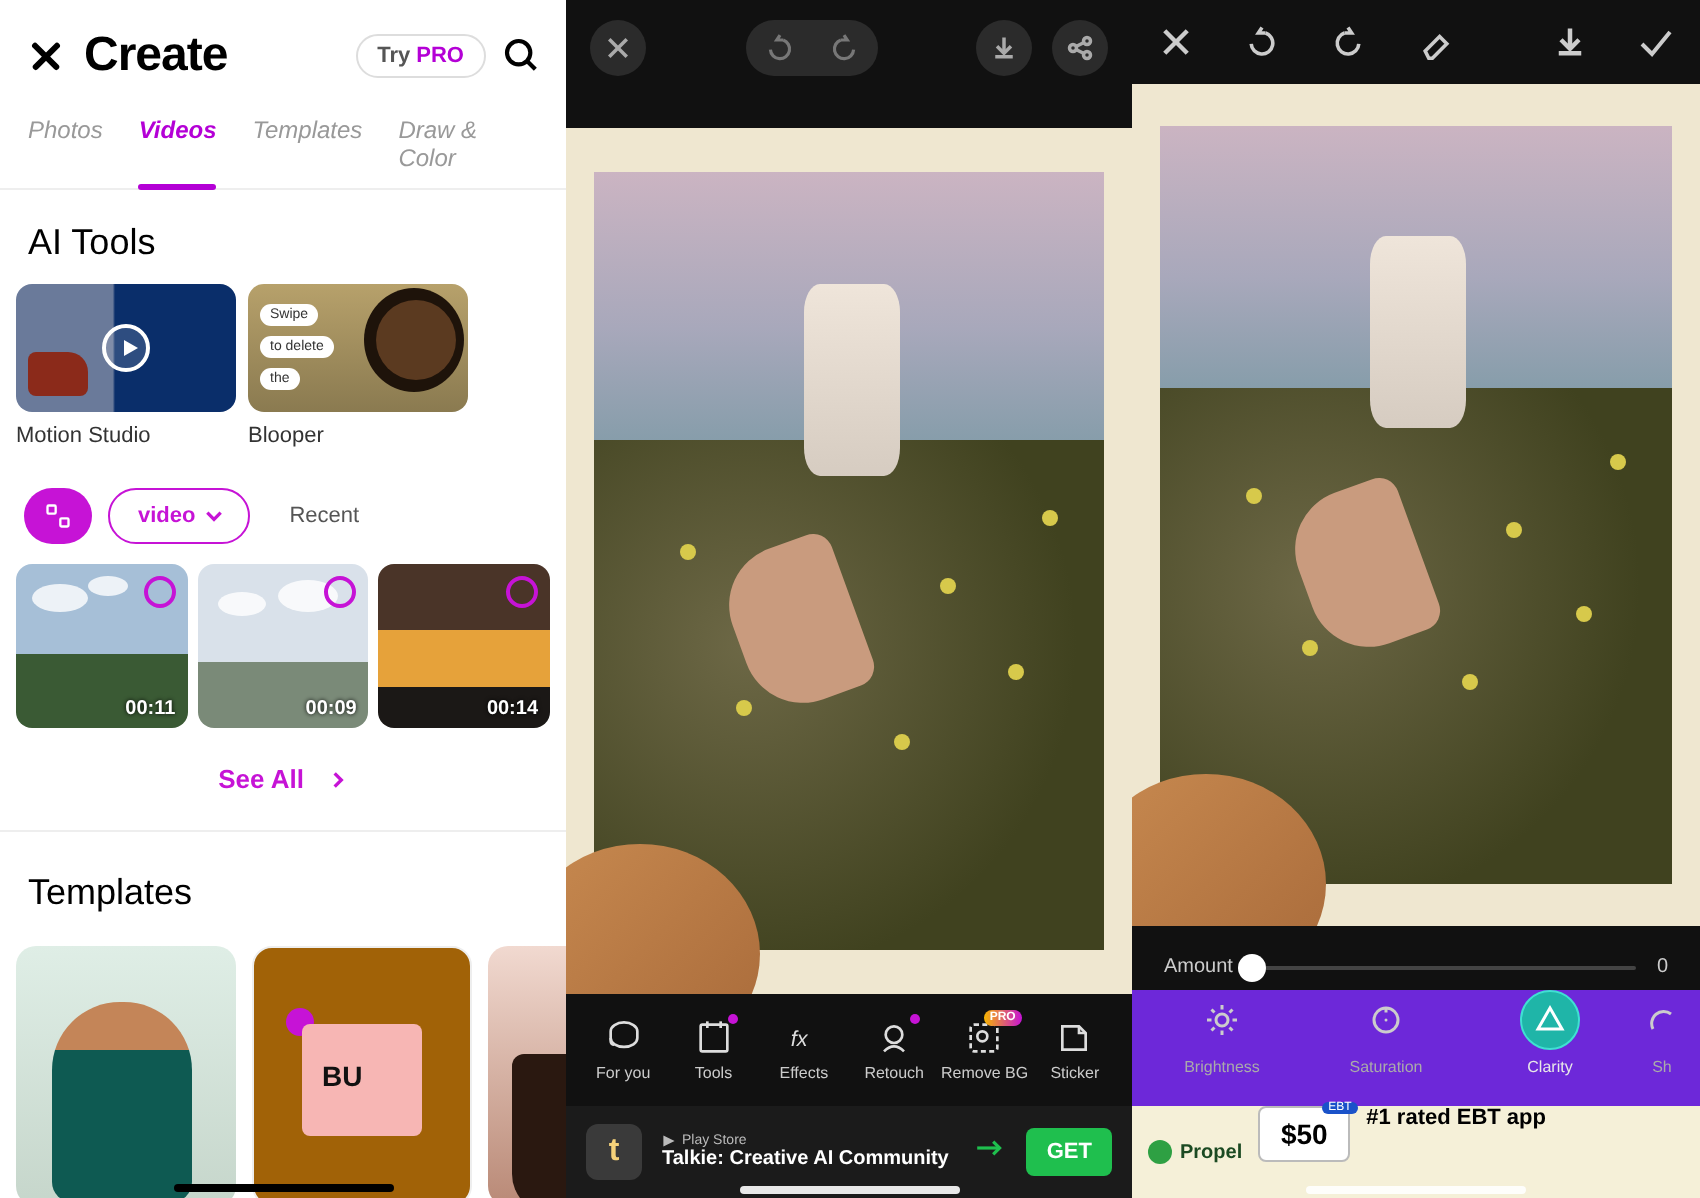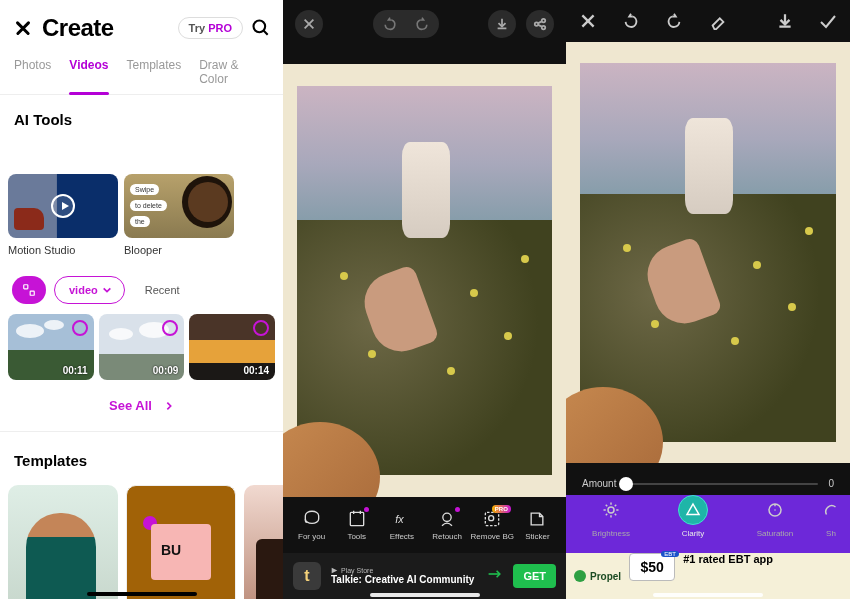--- a/index.html
+++ b/index.html
@@ -15,27 +15,27 @@
   .p1-close::before,.p1-close::after{content:"";position:absolute;left:50%;top:50%;width:18px;height:2.5px;background:#000;border-radius:2px;transform-origin:center;}
   .p1-close::before{transform:translate(-50%,-50%) rotate(45deg);}
   .p1-close::after{transform:translate(-50%,-50%) rotate(-45deg);}
   .p1-title { font-size:24px; font-weight:800; letter-spacing:-0.5px; flex:1; }
   .try-pro { border:1px solid #ddd;border-radius:16px;padding:4px 10px;font-size:11px;font-weight:600;color:#555; }
   .try-pro .pro { color:#b400d6; font-weight:800; }
   .p1-search { width:20px;height:20px; display:flex;align-items:center;justify-content:center;}
   .p1-search svg{width:20px;height:20px;stroke:#000;fill:none;stroke-width:2.5;}
 
   .tabs { display:flex; gap:18px; padding:6px 14px 0; font-size:12px; color:#999; border-bottom:1px solid #eee;}
-  .tab { padding-bottom:8px; position:relative; }
+  .tab { padding-bottom:8px; position:relative;font-style:italic; }
   .tab.active { color:#b400d6; font-weight:600; }
   .tab.active::after{content:"";position:absolute;left:0;right:0;bottom:-1px;height:3px;background:#b400d6;border-radius:2px;}
 
-  .section-h { font-size:15px;font-weight:700;padding:16px 14px 10px; }
-
-  .ai-row { display:flex; gap:6px; padding:0 8px; overflow:hidden;margin-top:36px;}
+  .section-h { font-size:18px;font-weight:400;padding:16px 14px 10px; }
+
+  .ai-row { display:flex; gap:6px; padding:0 8px; overflow:hidden;}
   .ai-card { width:110px; flex:0 0 110px; }
   .ai-thumb { height:64px; border-radius:8px; position:relative; overflow:hidden;}
   .ai-cap { font-size:11px; padding-top:6px; color:#333; }
   .ai-thumb.motion { background:linear-gradient(90deg,#6a7a9a 0 44%, #0a2e6a 45% 100%);}
   .ms-shoe{position:absolute;left:6px;bottom:8px;width:30px;height:22px;background:#8b2a1a;border-radius:4px 10px 4px 4px;}
   .ms-play{position:absolute;left:50%;top:50%;transform:translate(-50%,-50%);width:24px;height:24px;border-radius:50%;border:2px solid #fff;background:rgba(255,255,255,.15);}
   .ms-play::after{content:"";position:absolute;left:9px;top:6px;border-left:7px solid #fff;border-top:4px solid transparent;border-bottom:4px solid transparent;}
   .ai-thumb.bloop{background:linear-gradient(180deg,#b7a16b,#8a7a50);}
   .blp-port{position:absolute;right:6px;top:8px;width:40px;height:40px;border-radius:50%;background:#5b3a20;}
   .blp-hair{position:absolute;right:2px;top:2px;width:50px;height:52px;border-radius:50%;background:#1e130a;}
@@ -46,21 +46,21 @@
   .filter-row { display:flex; gap:8px; padding:20px 12px 10px; align-items:center;}
   .f-pill { height:28px;border-radius:14px;display:flex;align-items:center;justify-content:center;font-size:11px;}
   .f-solid{ width:34px;background:#c613d6;color:#fff;}
   .f-solid svg{width:14px;height:14px;stroke:#fff;fill:none;stroke-width:2;}
   .f-out{ padding:0 12px 0 14px; border:1.5px solid #c613d6;color:#c613d6;font-weight:600;gap:4px;}
   .f-recent{ padding:0 12px;color:#555;}
   .chev-d{width:10px;height:10px;display:inline-block;}
   .chev-d svg{width:10px;height:10px;stroke:#c613d6;fill:none;stroke-width:2;}
 
   .vids-row{display:flex;gap:5px;padding:0 8px;}
-  .vth{flex:1;height:66px;border-radius:8px;position:relative;overflow:hidden;}
+  .vth{flex:1;height:82px;border-radius:8px;position:relative;overflow:hidden;}
   .vth .dur{position:absolute;right:6px;bottom:4px;color:#fff;font-size:10px;font-weight:600;text-shadow:0 0 2px #000;}
   .vth .ring{position:absolute;right:6px;top:6px;width:16px;height:16px;border:2.5px solid #c613d6;border-radius:50%;}
   .vt1{background:linear-gradient(180deg,#a6bfd7 0 55%, #3a5a34 55% 100%);}
   .vt2{background:linear-gradient(180deg,#d9e1ea 0 60%, #7a8a78 60% 100%);}
   .vt3{background:linear-gradient(180deg,#4a3428 0 40%, #e6a23a 40% 75%, #1b1816 75% 100%);}
   .cloud{position:absolute;background:rgba(255,255,255,.8);border-radius:50%;}
 
   .see-all{display:flex;align-items:center;justify-content:center;gap:12px;padding:18px 0;color:#c613d6;font-weight:700;font-size:13px;}
   .see-all svg{width:10px;height:10px;stroke:#c613d6;fill:none;stroke-width:2;}
 
@@ -447,38 +447,38 @@
             <line x1="2" y1="12" x2="5" y2="12"></line>
             <line x1="19" y1="12" x2="22" y2="12"></line>
             <line x1="5" y1="5" x2="7" y2="7"></line>
             <line x1="17" y1="17" x2="19" y2="19"></line>
             <line x1="5" y1="19" x2="7" y2="17"></line>
             <line x1="17" y1="7" x2="19" y2="5"></line>
           </svg>
         </div>
         <span>Brightness</span>
       </div>
-    <div class="pt active">
-        <div class="pt-ic">
-          <svg viewBox="0 0 24 24">
-            <polygon points="12,4 20,18 4,18"></polygon>
-          </svg>
-        </div>
-        <span>Clarity</span>
-      </div>
     <div class="pt">
         <div class="pt-ic">
           <svg viewBox="0 0 24 24">
             <circle cx="12" cy="12" r="8"></circle>
             <circle cx="12" cy="12" r="1" fill="#ccc" stroke="none"></circle>
             <line x1="12" y1="4" x2="12" y2="7"></line>
           </svg>
         </div>
         <span>Saturation</span>
       </div>
+    <div class="pt active">
+        <div class="pt-ic">
+          <svg viewBox="0 0 24 24">
+            <polygon points="12,4 20,18 4,18"></polygon>
+          </svg>
+        </div>
+        <span>Clarity</span>
+      </div>
     <div class="pt" style="flex:0 0 24px">
         <div class="pt-ic">
           <svg viewBox="0 0 24 24">
             <path d="M6 18 A8 8 0 0 1 18 8"></path>
           </svg>
         </div>
         <span>Sh</span>
       </div>
   </div>
 

